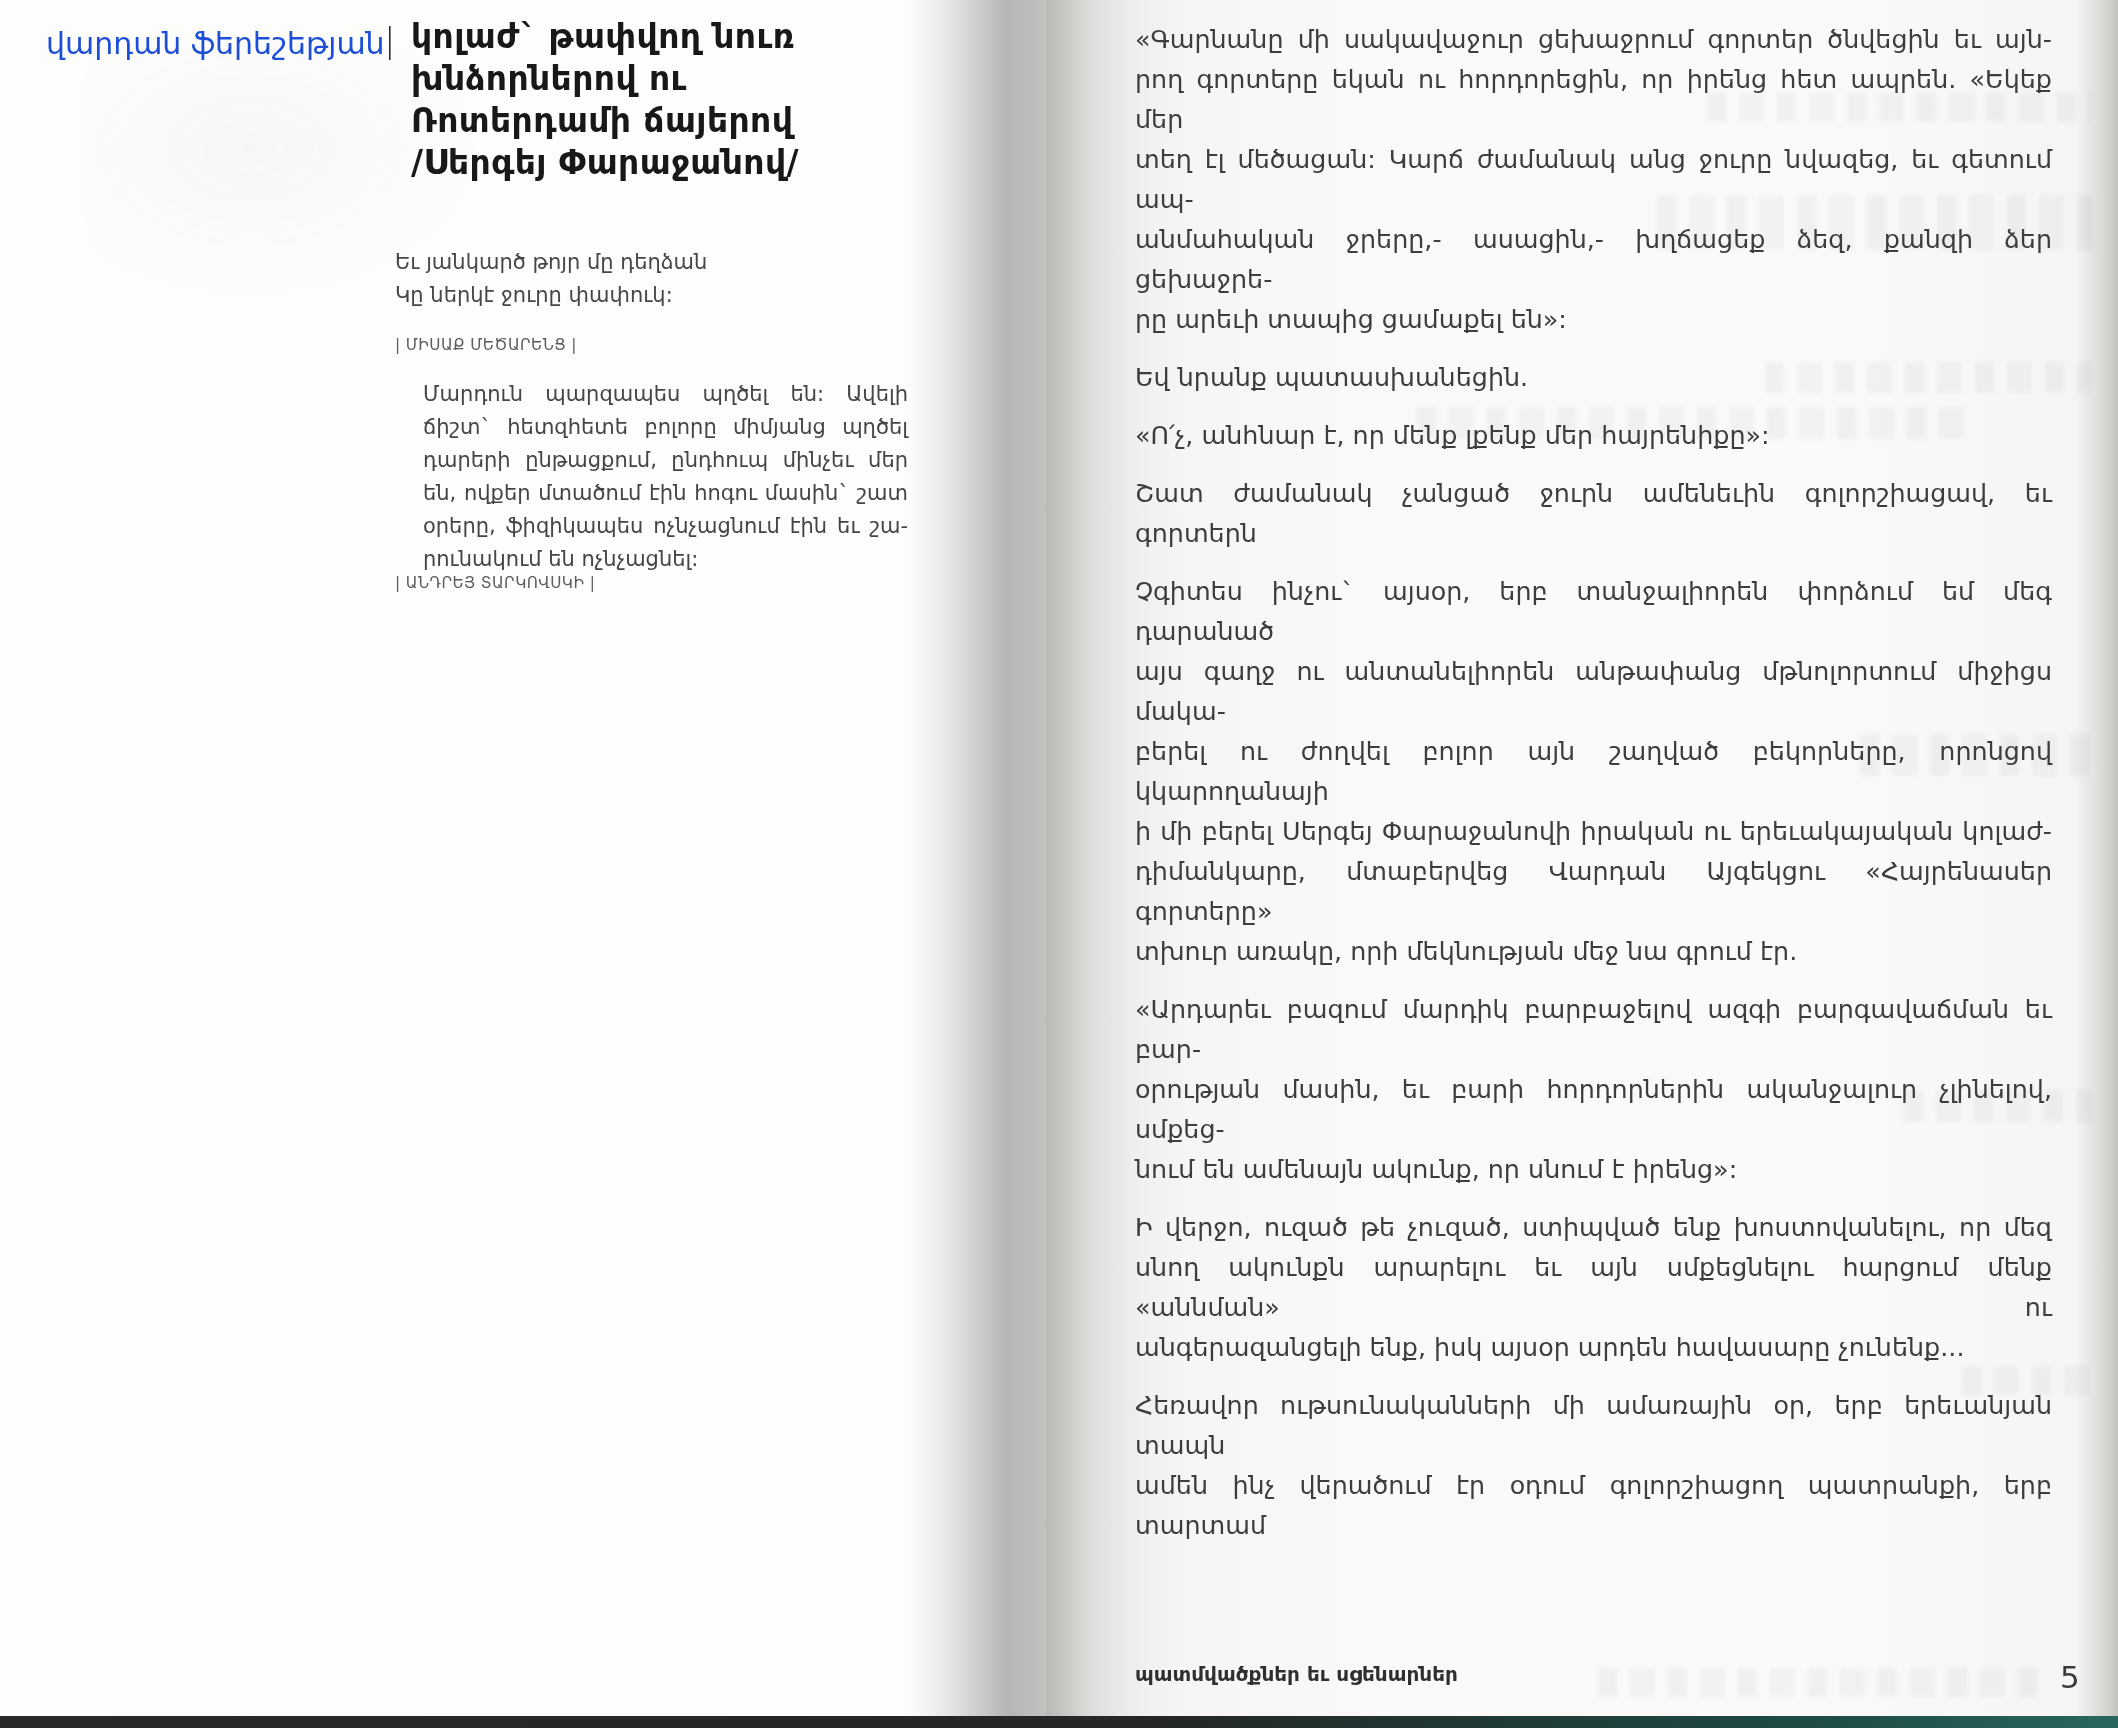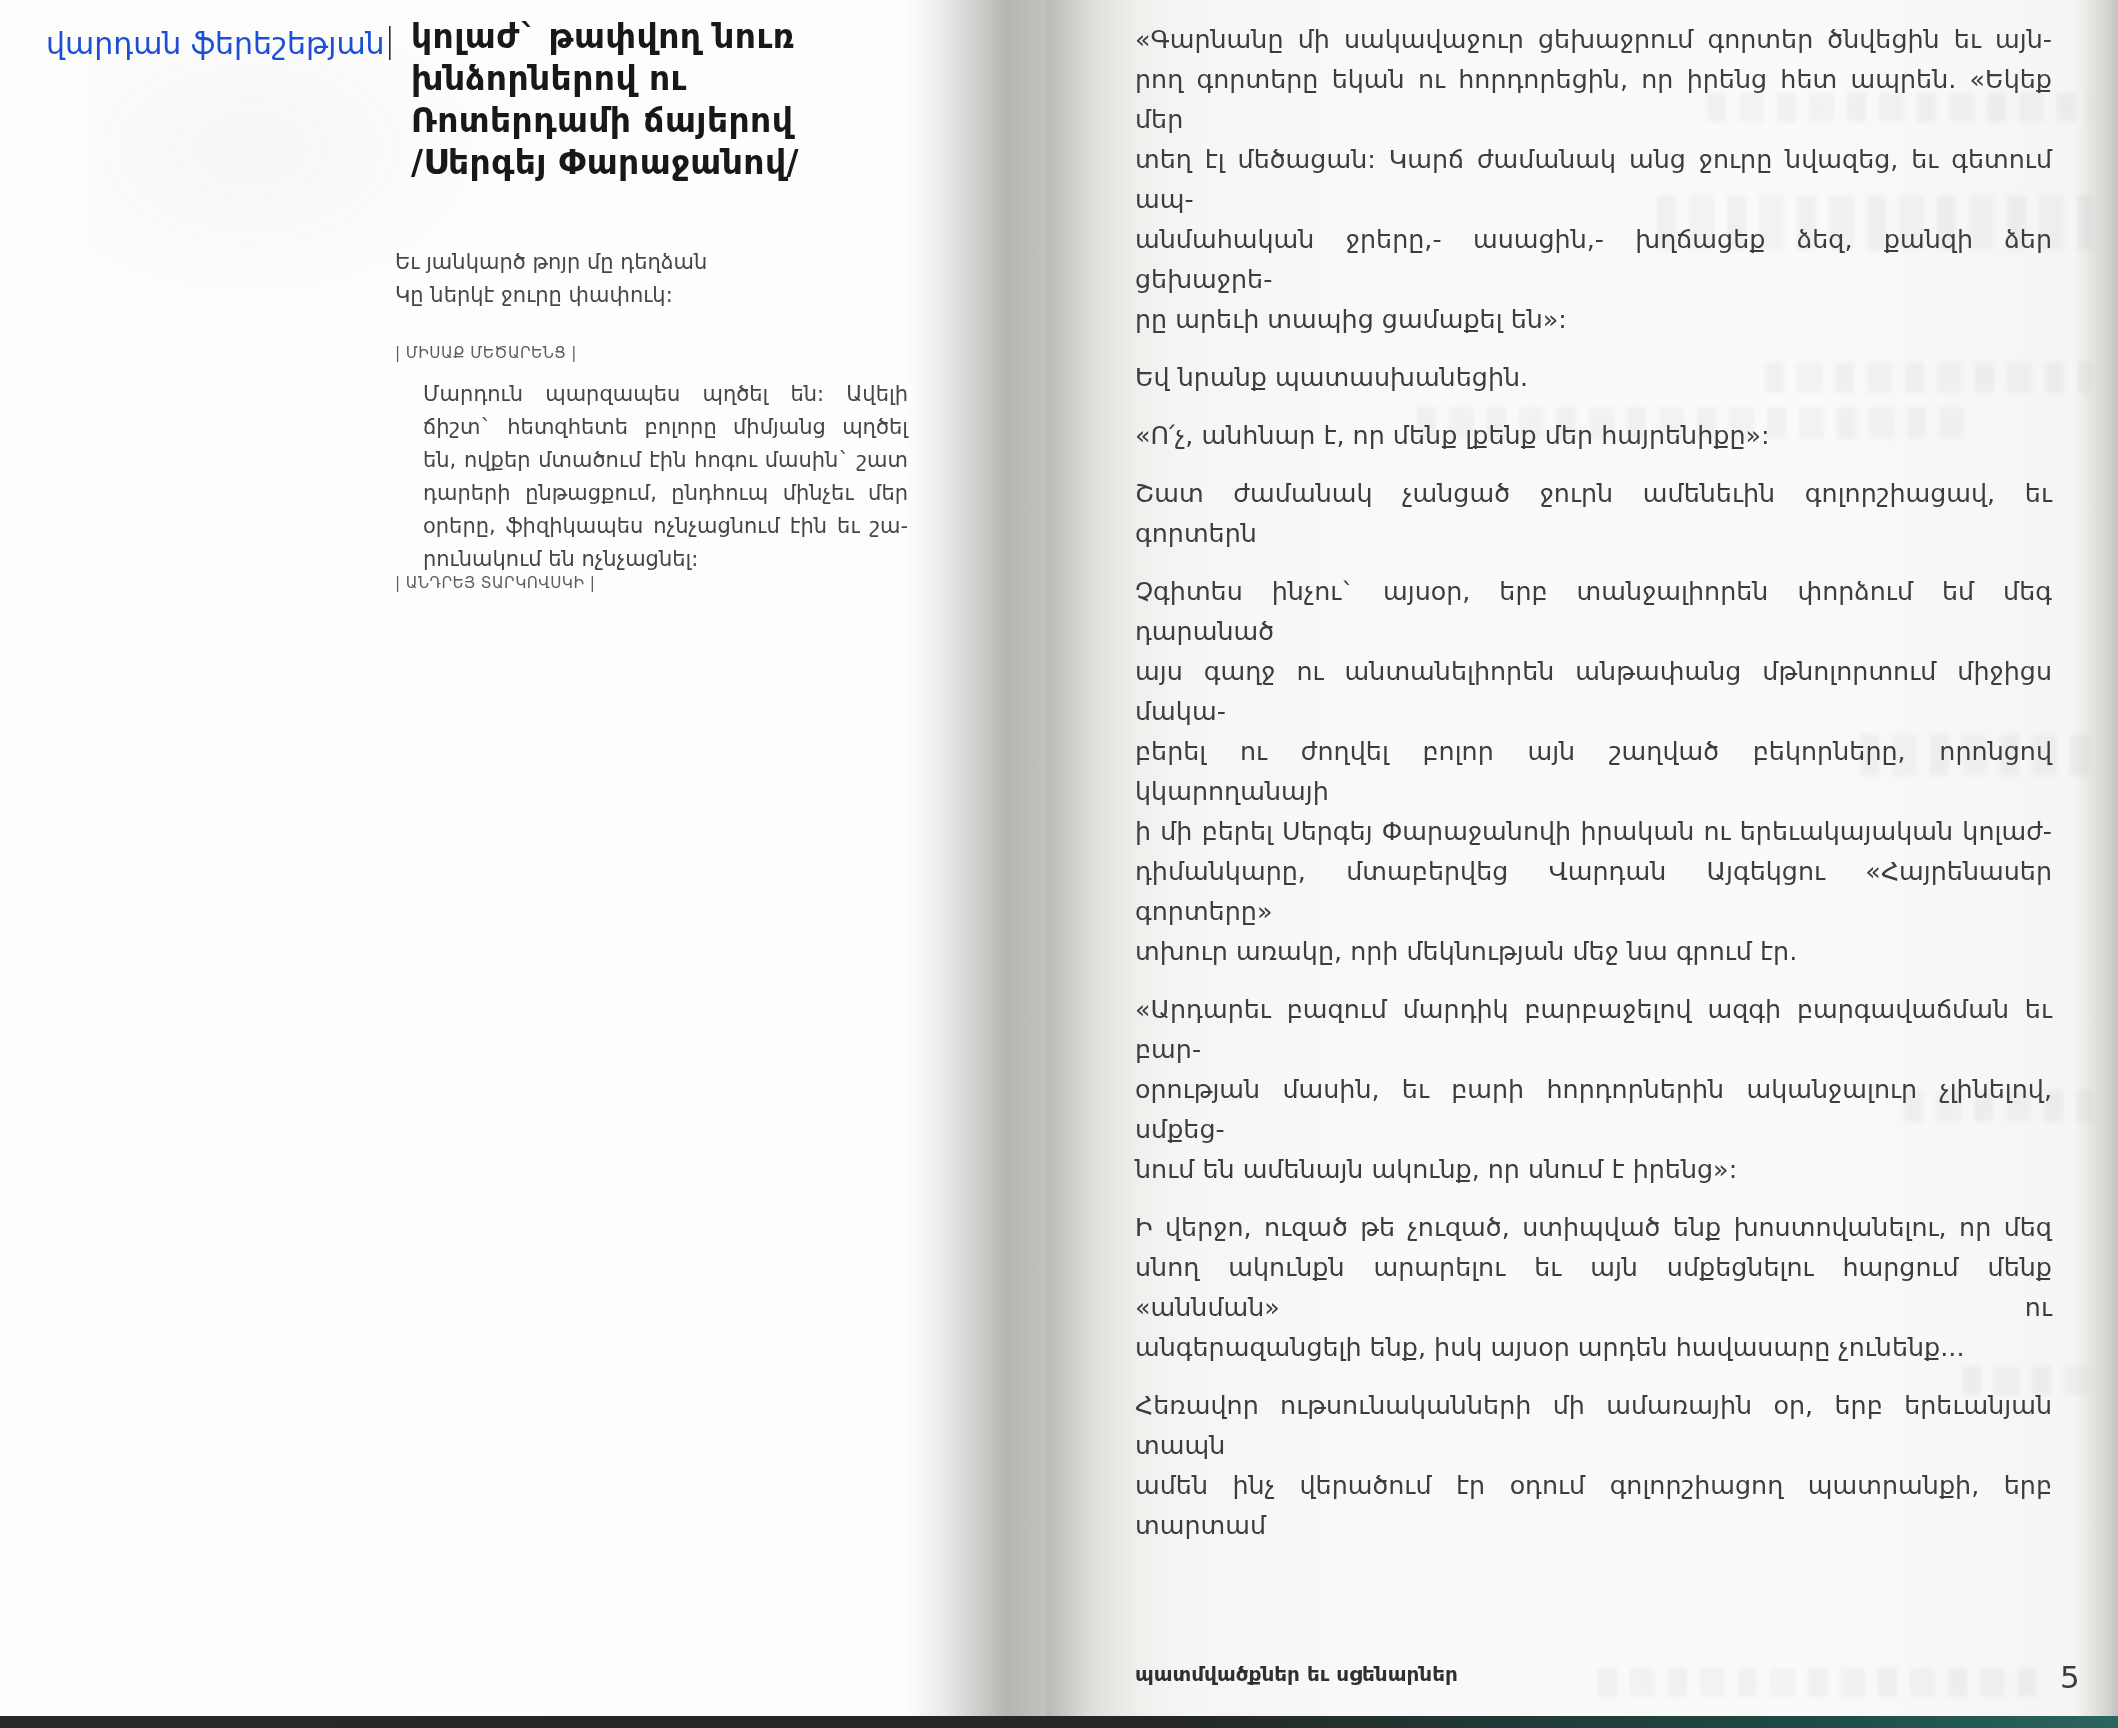--- a/index.html
+++ b/index.html
@@ -24,21 +24,21 @@
   .ghost.blob{background:radial-gradient(ellipse at 40% 40%,rgba(120,130,150,0.5),rgba(120,130,150,0) 70%);opacity:0.10;filter:blur(4.4px);}
 
   
   .author{position:absolute;left:46px;top:26px;font-size:30px;color:#1d4ed8;white-space:nowrap;}
   .author-sep{position:absolute;left:384px;top:20.3px;font-size:34px;color:#2a2a2a;font-weight:300;}
   .title-block{position:absolute;left:411px;top:16px;width:552px;}
   .title-block .tline{font-size:33px;font-weight:700;line-height:42px;color:#181818;letter-spacing:0.4px;white-space:nowrap;}
   .poem-block{position:absolute;left:395px;top:246px;width:494px;}
   .poem-block .tline{font-size:21px;line-height:33px;color:#474747;white-space:nowrap;}
   .attr{position:absolute;font-size:15.3px;color:#5c5c5c;letter-spacing:0.4px;white-space:nowrap;}
-  .poem-attr{left:395px;top:344px;}
+  .poem-attr{left:395px;top:336px;}
   .quote-block{position:absolute;left:395px;top:378px;width:485px;margin-left:28px;}
   .quote-block .tline{font-size:21px;line-height:33px;color:#454545;}
   .quote-attr{left:395px;top:574px;}
 
   
   .body-col{position:absolute;left:1135px;top:19px;width:917px;}
   .body-col .para{margin-bottom:18px;}
   .body-col .tline{font-size:25.4px;line-height:40px;color:#3d3d3d;}
   .tline.just{text-align:justify;text-align-last:justify;}
   .footer-title{position:absolute;left:1135px;top:1662px;font-size:20px;font-weight:700;color:#2f2f2f;white-space:nowrap;}
@@ -74,22 +74,22 @@
 
   <div class="poem-block">
       <div class="tline">Եւ յանկարծ թոյր մը դեղձան</div>
       <div class="tline">Կը ներկէ ջուրը փափուկ:</div>
     </div>
   <div class="attr poem-attr">| ՄԻՍԱՔ ՄԵԾԱՐԵՆՑ |</div>
 
   <div class="quote-block">
       <div class="tline just">Մարդուն պարզապես պղծել են: Ավելի</div>
       <div class="tline just">ճիշտ` հետզհետե բոլորը միմյանց պղծել</div>
+      <div class="tline just">դարերի ընթացքում, ընդհուպ մինչեւ մեր</div>
       <div class="tline just">են, ովքեր մտածում էին հոգու մասին` շատ</div>
-      <div class="tline just">դարերի ընթացքում, ընդհուպ մինչեւ մեր</div>
       <div class="tline just">օրերը, ֆիզիկապես ոչնչացնում էին եւ շա-</div>
       <div class="tline">րունակում են ոչնչացնել:</div>
     </div>
   <div class="attr quote-attr">| ԱՆԴՐԵՅ ՏԱՐԿՈՎՍԿԻ |</div>
 
   <div class="body-col">
       <div class="para">
         <div class="tline just">«Գարնանը մի սակավաջուր ցեխաջրում գորտեր ծնվեցին եւ այն-</div>
         <div class="tline just">րող գորտերը եկան ու հորդորեցին, որ իրենց հետ ապրեն. «Եկեք մեր</div>
         <div class="tline just">տեղ էլ մեծացան: Կարճ ժամանակ անց ջուրը նվազեց, եւ գետում ապ-</div>

